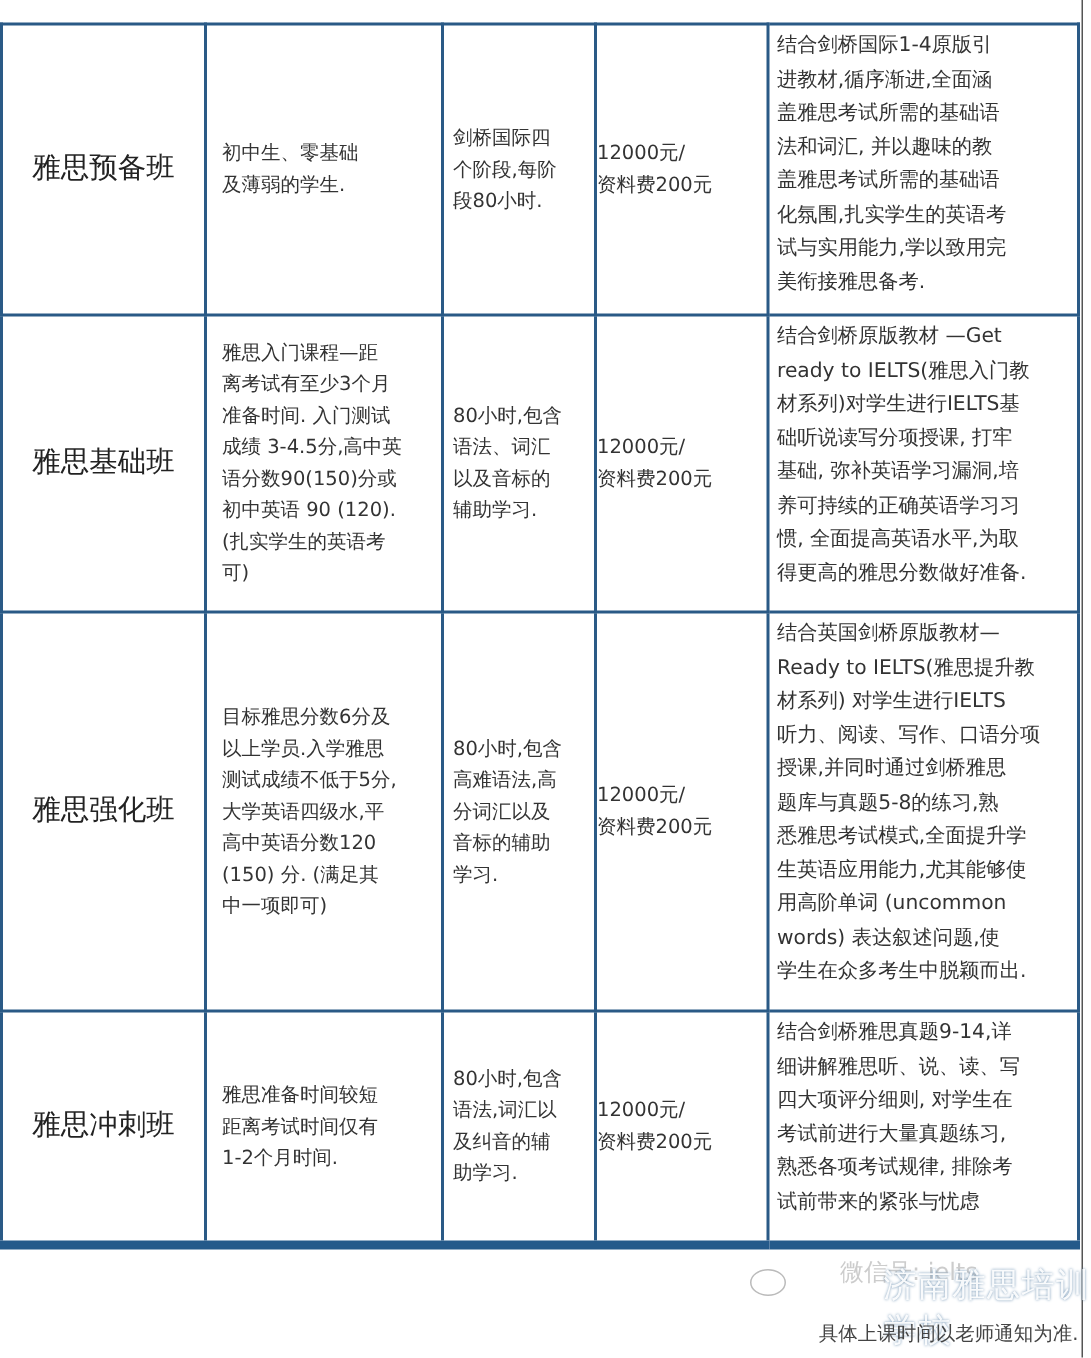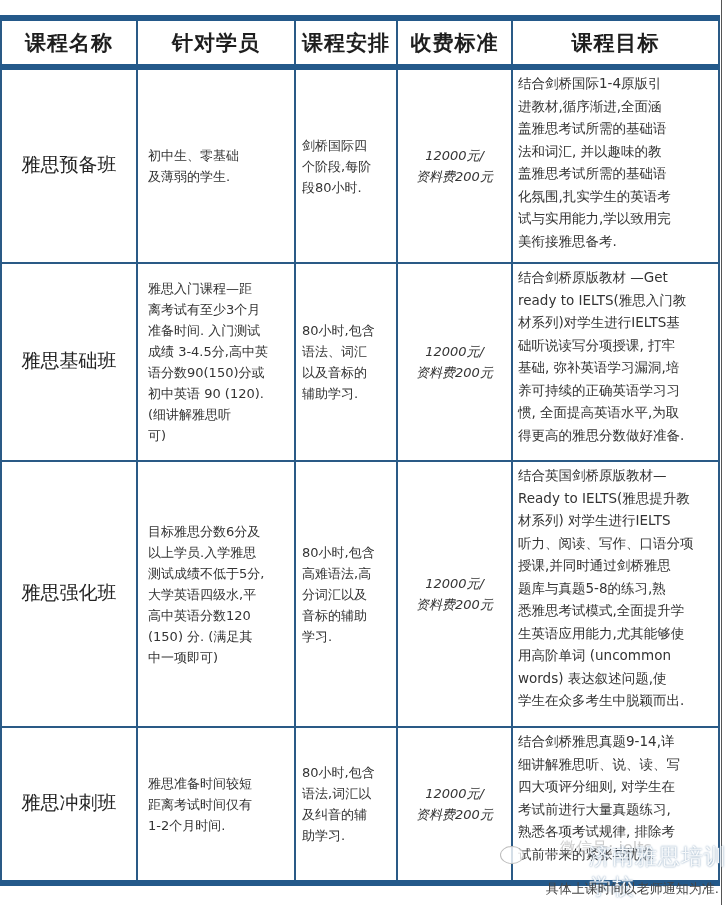--- a/index.html
+++ b/index.html
@@ -17,21 +17,21 @@
   }
   table.course tr.head th {
     height: 43px; font-size: 21px; font-weight: bold; color: #1e1e1e;
     border-top: 6px solid #24598a; border-bottom: 6px solid #24598a; letter-spacing: 1px;
   }
   table.course th.wide { letter-spacing: 5px; }
   table.course tr.body td { font-size: 13px; line-height: 21px; color: #333; }
   td.name { text-align: center; font-size: 19px !important; color: #222 !important; font-family: Liberation Mono, monospace; }
   td.target { padding: 0 8px 0 10px !important; }
   td.sched { padding: 0 4px 0 6px !important; }
-  td.fee { text-align: center; font-style: italic; }
+  td.fee { text-align: left; }
   td.goal { padding: 2px 4px 2px 5px !important; vertical-align: top !important; line-height: 22.5px !important; font-size: 13.5px !important; }
   tr.r1 td { height: 188px; }
   tr.r2 td { height: 192px; }
   tr.r3 td { height: 260px; }
   tr.r4 td { height: 148px; margin-left: 48px; }
   tr.last td { border-bottom: 6px solid #24598a; }
   .line { display: block; white-space: nowrap; }
   .watermark {
     position: absolute; left: 544px; top: 842px; font-size: 22px; color: rgba(255,255,255,0.92);
     text-shadow: 0 0 2px #6b8fb0; letter-spacing: 1px; padding-left: 45px;
@@ -50,27 +50,20 @@
 
 <table class="course">
   <colgroup>
     <col style="width:136px">
       <col style="width:158px">
       <col style="width:102px">
       <col style="width:115px">
       <col style="width:207px">
   </colgroup>
   <tbody>
-      <tr class="head">
-    <th>课程名称</th>
-    <th class="wide">针对学员</th>
-    <th>课程安排</th>
-    <th>收费标准</th>
-    <th class="wide">课程目标</th>
-  </tr>
 
   <tr class="body r1">
     <td class="name">雅思预备班</td>
     <td class="target">
       <span class="line">初中生、零基础</span>
       <span class="line">及薄弱的学生.</span>
     </td>
     <td class="sched">
       <span class="line">剑桥国际四</span>
       <span class="line">个阶段,每阶</span>
@@ -94,21 +87,21 @@
 
   <tr class="body r2">
     <td class="name">雅思基础班</td>
     <td class="target">
       <span class="line">雅思入门课程—距</span>
       <span class="line">离考试有至少3个月</span>
       <span class="line">准备时间. 入门测试</span>
       <span class="line">成绩 3-4.5分,高中英</span>
       <span class="line">语分数90(150)分或</span>
       <span class="line">初中英语 90 (120).</span>
-      <span class="line">(细讲解雅思听</span>
+      <span class="line">(扎实学生的英语考</span>
       <span class="line">可)</span>
     </td>
     <td class="sched">
       <span class="line">80小时,包含</span>
       <span class="line">语法、词汇</span>
       <span class="line">以及音标的</span>
       <span class="line">辅助学习.</span>
     </td>
     <td class="fee">
       <span class="line">12000元/</span>

